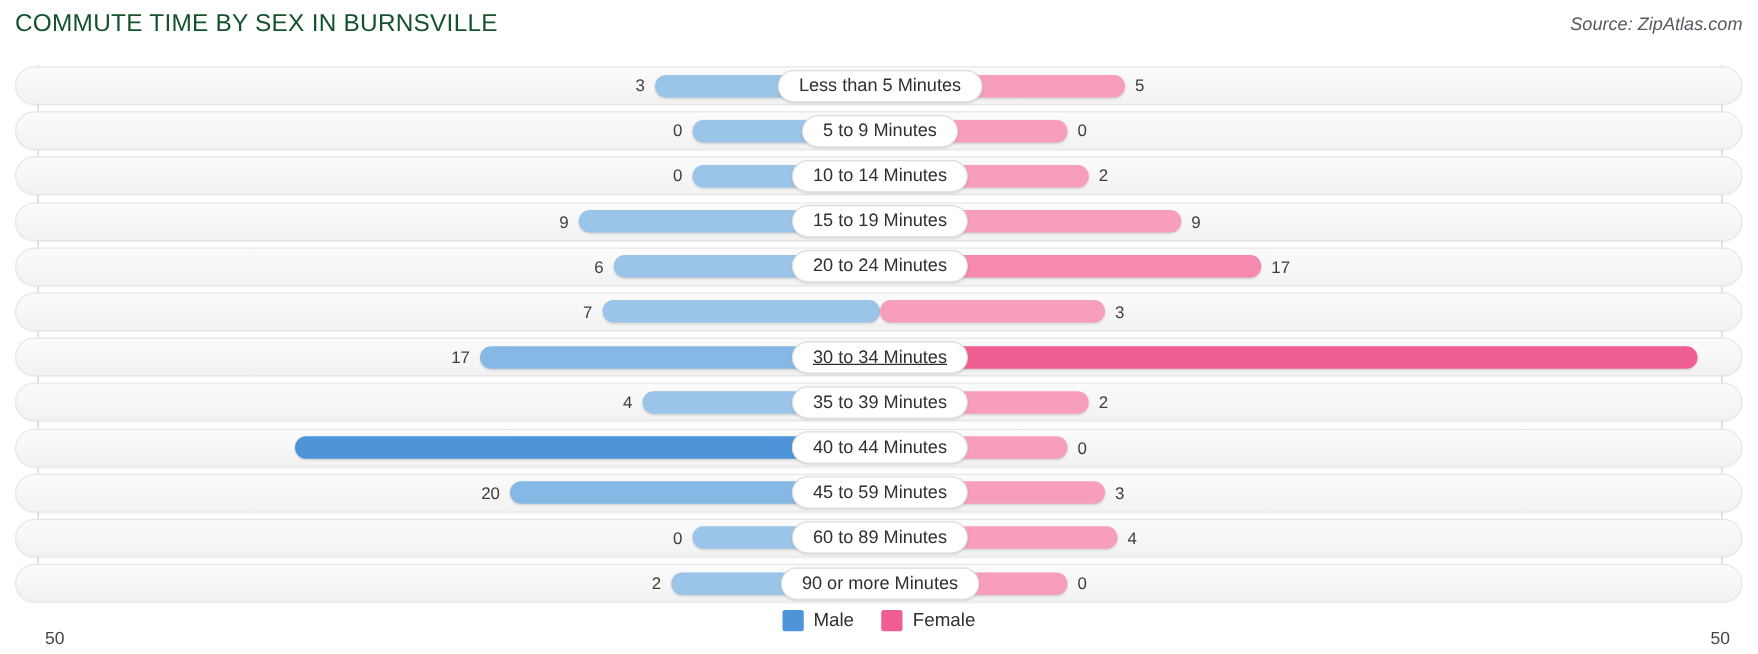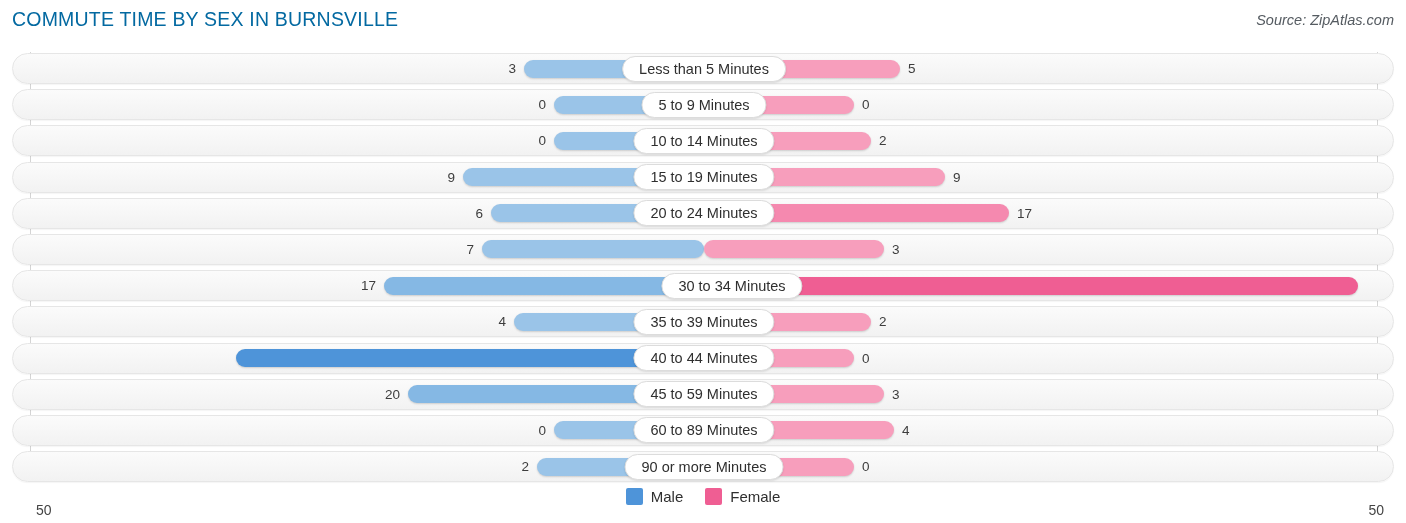--- a/index.html
+++ b/index.html
@@ -14,21 +14,21 @@
     height: 523px;
     background: #ffffff;
     overflow: hidden;
   }
 
   
   .title {
     position: absolute;
     left: 12px; top: 8px;
     font-size: 19.5px;
-    color: #0369a1;
+    color: #14532d;
     letter-spacing: .2px;
     white-space: nowrap;
   }
   .source {
     position: absolute;
     right: 12px; top: 12px;
     font-size: 14.5px;
     font-style: italic;
     color: #555b61;
     white-space: nowrap;
@@ -205,21 +205,21 @@
           <div class="bar female" style="left: 704px; width: 180px;"></div>
           <div class="val" style="right: 932px;">7</div>
           <div class="val" style="left: 892px;">3</div>
         </div>
         <div class="row">
           <div class="track"></div>
           <div class="bar male mid" style="left: 384px; width: 320px;"></div>
           <div class="bar female hi" style="left: 704px; width: 654px;"></div>
           <div class="val" style="right: 1030px;">17</div>
           <div class="val inside" style="left: 1332px;">48</div>
-          <div class="center-label" style="left: 732px;">30 to 34 Minutes</div>
+          <div class="center-label" style="left: 704px; text-decoration: underline;">30 to 34 Minutes</div>
         </div>
         <div class="row">
           <div class="track"></div>
           <div class="bar male" style="left: 514px; width: 190px;"></div>
           <div class="bar female" style="left: 704px; width: 167px;"></div>
           <div class="val" style="right: 900px;">4</div>
           <div class="val" style="left: 879px;">2</div>
           <div class="center-label" style="left: 704px;">35 to 39 Minutes</div>
         </div>
         <div class="row">

